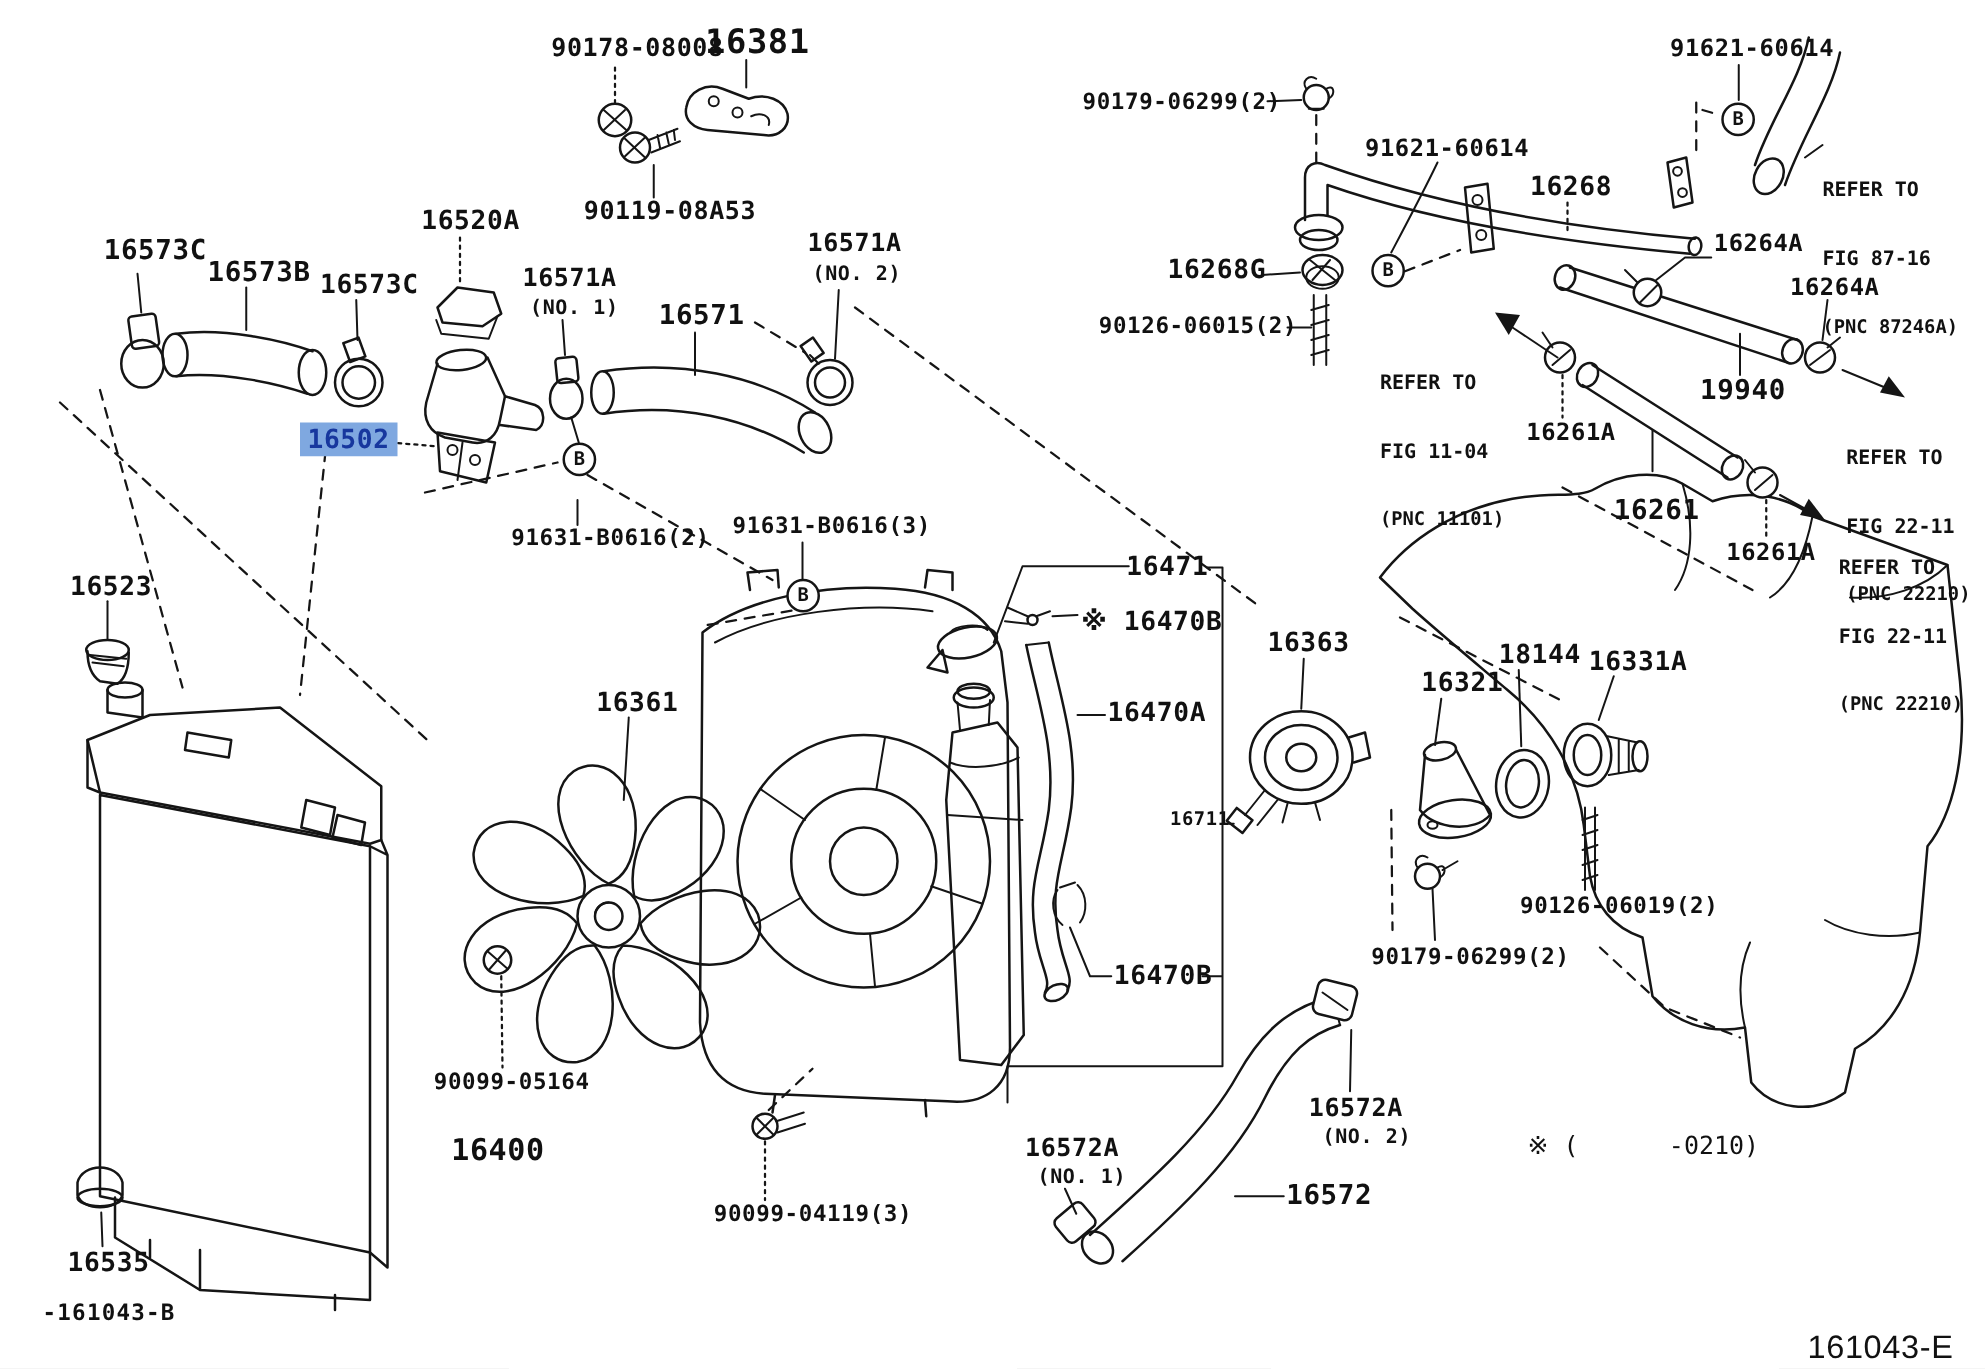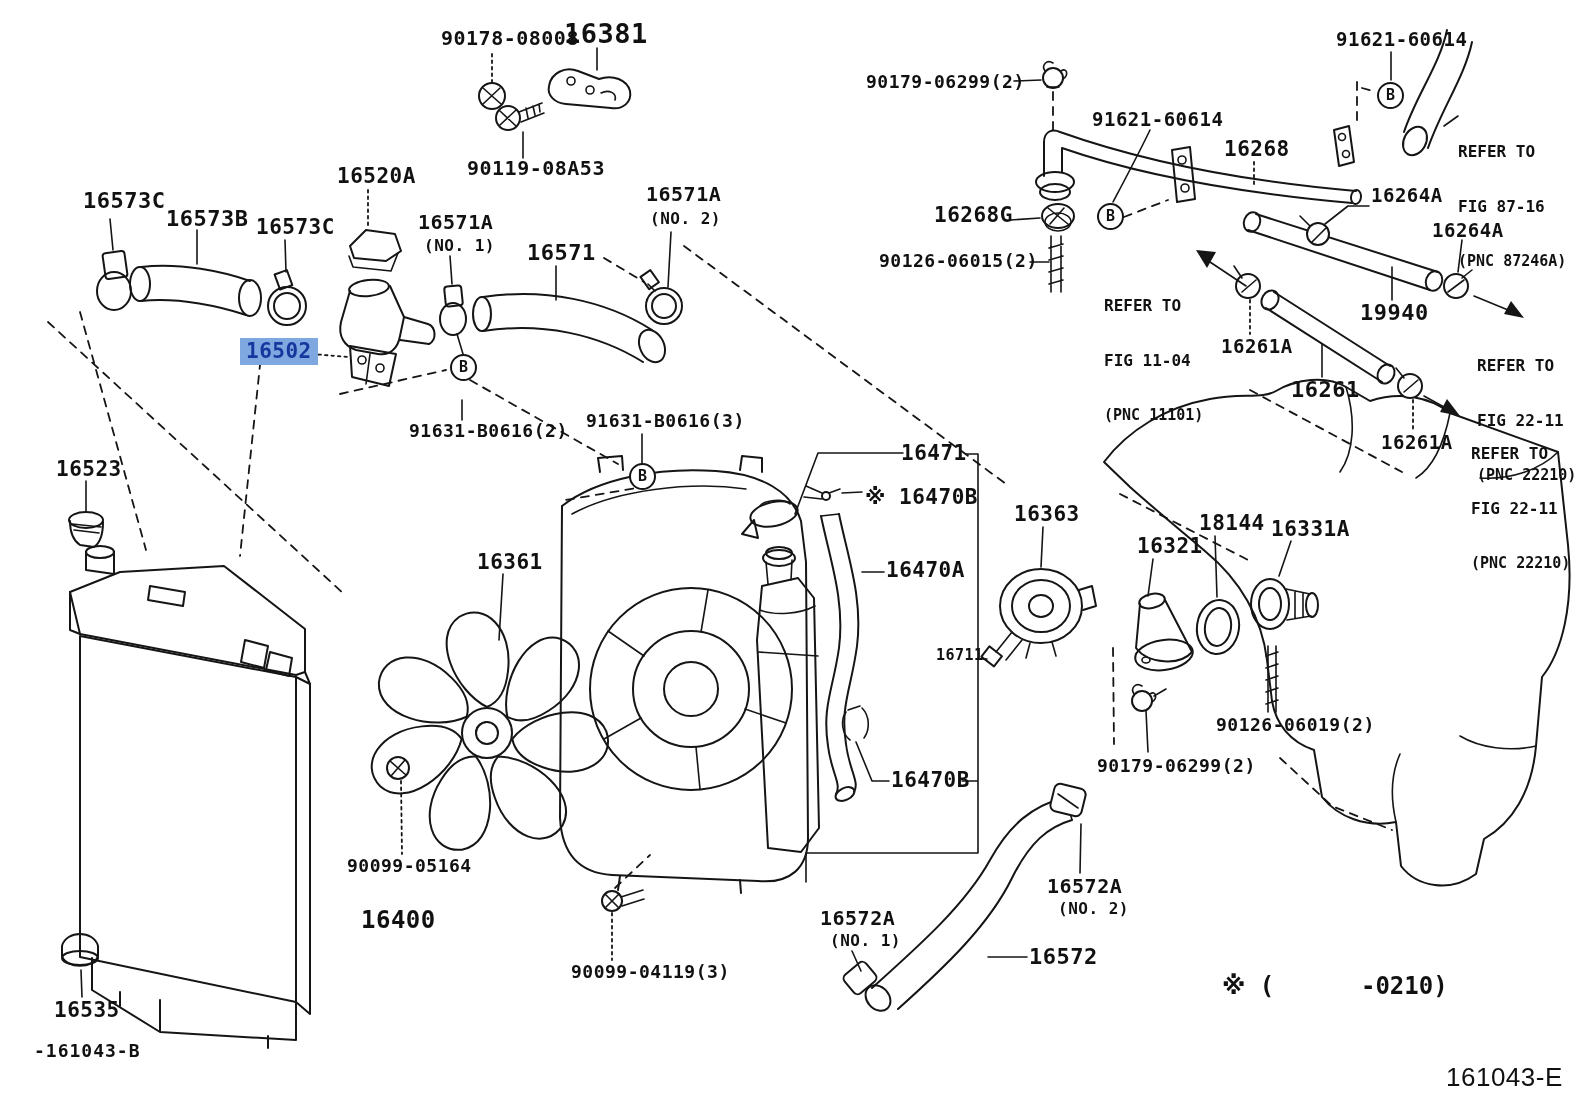--- a/index.html
+++ b/index.html
@@ -16,21 +16,21 @@
   .lbl.sel{background:#7fa8e0;color:#17379e;padding:3px 6px;}
   .sub{position:absolute;font-weight:700;letter-spacing:.5px;line-height:1;white-space:pre;}
   .refer{position:absolute;font-weight:700;line-height:1.15;white-space:pre;}
   .refer .r1,.refer .r2{font-size:16px;}
   .refer .r3{font-size:15px;}
   .bmark{position:absolute;width:23px;height:23px;border:2.6px solid #151515;border-radius:50%;
          background:#fff;text-align:center;font-size:15px;font-weight:700;line-height:22px;}
   .code-left{position:absolute;left:34px;top:1040px;font-size:18px;font-weight:700;letter-spacing:1px;}
   .code-right{position:absolute;left:1446px;top:1062px;font-size:26px;font-weight:400;
               font-family:"Liberation Sans",sans-serif;letter-spacing:.5px;}
-  .footnote{position:absolute;left:1222px;top:972px;font-size:24px;font-weight:700;white-space:pre;}
+  .footnote{position:absolute;left:1222px;top:904px;font-size:20px;font-weight:400;white-space:pre;}
 </style>
 </head>
 <body>
 
 <div class="stage">
 
 <svg width="1588" height="1095" viewBox="0 0 1588 1095">
   <defs>
     <pattern id="xh" width="9" height="9" patternUnits="userSpaceOnUse">
       <path d="M0 0L9 9M9 0L0 9" style="stroke:#3a3a3a;stroke-width:.8"></path>
@@ -342,21 +342,21 @@
 <div class="lbl" style="left:866px;top:73px;font-size:18px">90179-06299(2)</div>
 <div class="lbl" style="left:1092px;top:110px;font-size:19px">91621-60614</div>
 <div class="lbl" style="left:1224px;top:139px;font-size:21px">16268</div>
 <div class="lbl" style="left:934px;top:205px;font-size:21px">16268G</div>
 <div class="lbl" style="left:879px;top:252px;font-size:18px">90126-06015(2)</div>
 <div class="lbl" style="left:1336px;top:30px;font-size:19px">91621-60614</div>
 <div class="lbl" style="left:1371px;top:186px;font-size:19px">16264A</div>
 <div class="lbl" style="left:1432px;top:221px;font-size:19px">16264A</div>
 <div class="lbl" style="left:1360px;top:302px;font-size:22px">19940</div>
 <div class="lbl" style="left:1221px;top:337px;font-size:19px">16261A</div>
-<div class="lbl" style="left:1291px;top:379px;font-size:22px">16261</div>
+<div class="lbl" style="left:1291px;top:398px;font-size:22px">16261</div>
 <div class="lbl" style="left:1381px;top:433px;font-size:19px">16261A</div>
 
 <div class="bmark" style="left:450px;top:354px">B</div>
 <div class="bmark" style="left:629px;top:463px">B</div>
 <div class="bmark" style="left:1097px;top:203px">B</div>
 <div class="bmark" style="left:1377px;top:82px">B</div>
 
 <div class="refer" style="left:1458px;top:106px">
   <div class="r1">REFER TO</div>
   <div class="r2">FIG 87-16</div>

